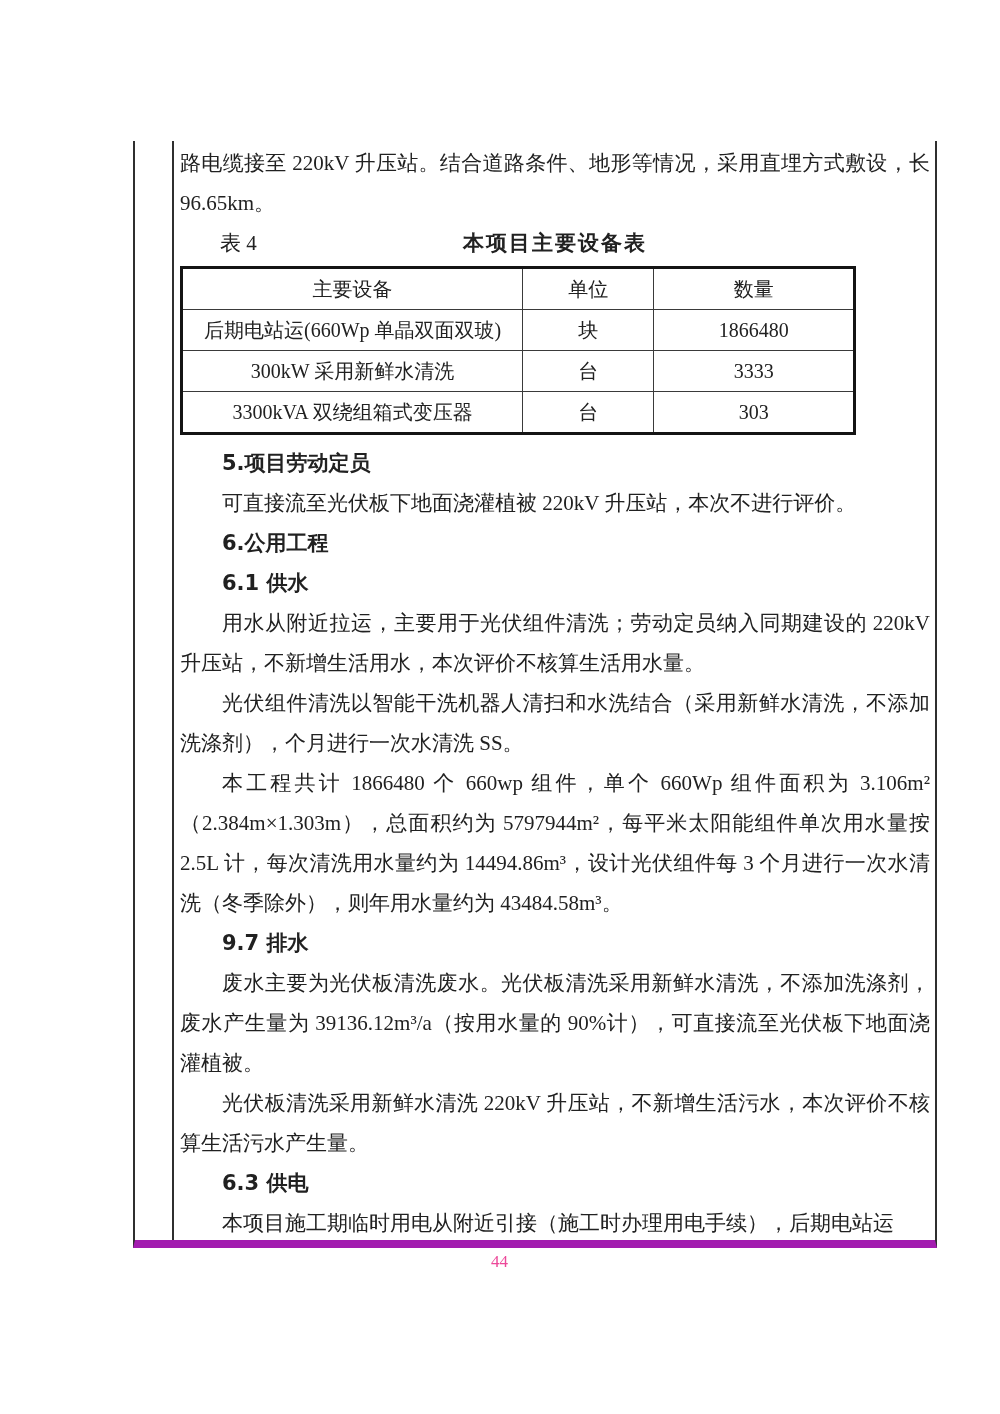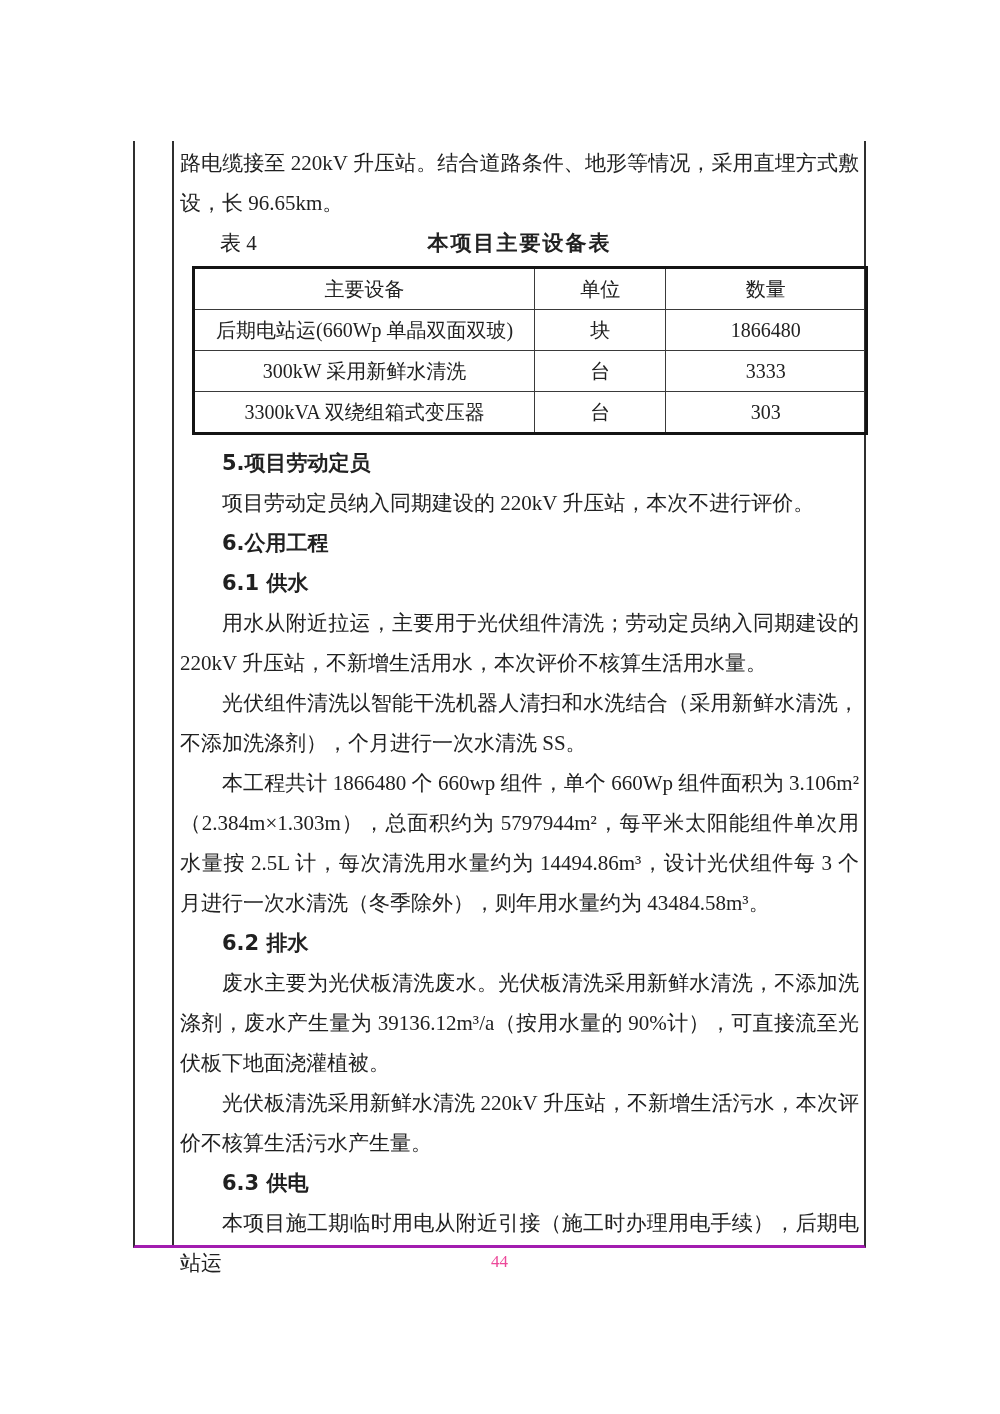--- a/index.html
+++ b/index.html
@@ -10,24 +10,24 @@
     font-family: "Liberation Serif", "DejaVu Serif", serif;
     color: #212121;
     overflow: hidden;
   }
   .page { position: absolute; inset: 0; background: #ffffff; }
 
   
   .frame {
     position: absolute;
     left: 133px; top: 141px;
-    width: 733px; height: 1107px;
+    width: 804px; height: 1107px;
     border-left: 2px solid #2f2f2f;
     border-right: 2px solid #2f2f2f;
-    border-bottom: 3px solid #a21caf;
+    border-bottom: 8px solid #a21caf;
   }
   .cell-divider {
     position: absolute;
     left: 37px; top: 0; bottom: 0;
     width: 2px; background: #2f2f2f;
   }
   .content {
     position: absolute;
     left: 45px; right: 5px; top: 2px;
     font-size: 21px;
@@ -48,21 +48,21 @@
     height: 40px;
     line-height: 40px;
     text-align: center;
   }
   .caption-label { position: absolute; left: 40px; top: 0; }
   .caption-title {
     font-weight: bold;
     font-family: "DejaVu Sans", "Liberation Sans", sans-serif;
     letter-spacing: 2px;
   }
-  .table-wrap { margin: 3px 0 8px 12px; }
+  .table-wrap { margin: 3px 0 8px 0; }
   table.equip {
     border-collapse: collapse;
     width: 676px;
     border: 3px solid #141414;
     font-size: 20px;
     table-layout: fixed;
   }
   table.equip th, table.equip td {
     border: 1px solid #3a3a3a;
     height: 30px;
@@ -129,33 +129,33 @@
               <td>3300kVA 双绕组箱式变压器</td>
               <td>台</td>
               <td>303</td>
             </tr>
           </tbody>
         </table>
       </div>
 
       <div class="heading">5.项目劳动定员</div>
 
-      <p class="para indent">项目劳动定员纳入同期建设的 220kV 升压站，本次不进行评价。</p>
+      <p class="para indent">可直接流至光伏板下地面浇灌植被 220kV 升压站，本次不进行评价。</p>
 
       <div class="heading">6.公用工程</div>
 
       <div class="heading">6.1 供水</div>
 
       <p class="para indent">用水从附近拉运，主要用于光伏组件清洗；劳动定员纳入同期建设的 220kV 升压站，不新增生活用水，本次评价不核算生活用水量。</p>
 
       <p class="para indent">光伏组件清洗以智能干洗机器人清扫和水洗结合（采用新鲜水清洗，不添加洗涤剂），个月进行一次水清洗 SS。</p>
 
       <p class="para indent">本工程共计 1866480 个 660wp 组件，单个 660Wp 组件面积为 3.106m²（2.384m×1.303m），总面积约为 5797944m²，每平米太阳能组件单次用水量按 2.5L 计，每次清洗用水量约为 14494.86m³，设计光伏组件每 3 个月进行一次水清洗（冬季除外），则年用水量约为 43484.58m³。</p>
 
-      <div class="heading">6.2 排水</div>
+      <div class="heading">9.7 排水</div>
 
       <p class="para indent">废水主要为光伏板清洗废水。光伏板清洗采用新鲜水清洗，不添加洗涤剂，废水产生量为 39136.12m³/a（按用水量的 90%计），可直接流至光伏板下地面浇灌植被。</p>
 
       <p class="para indent">光伏板清洗采用新鲜水清洗 220kV 升压站，不新增生活污水，本次评价不核算生活污水产生量。</p>
 
       <div class="heading">6.3 供电</div>
 
       <p class="para indent">本项目施工期临时用电从附近引接（施工时办理用电手续），后期电站运</p>
 
     </div>

